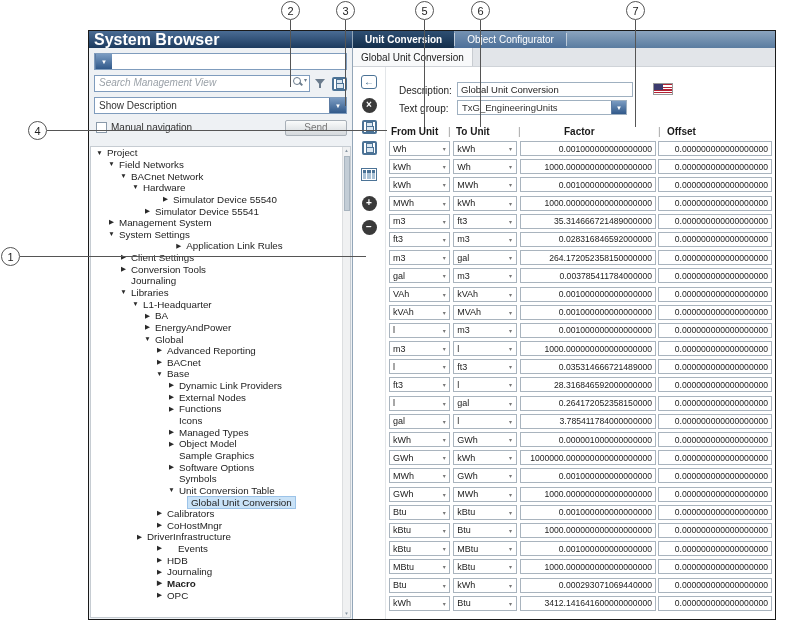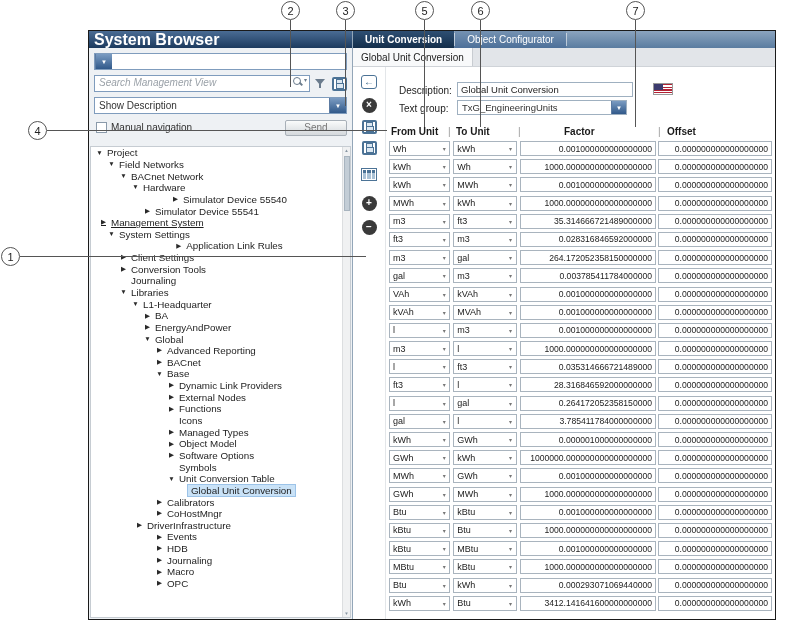--- a/index.html
+++ b/index.html
@@ -187,29 +187,29 @@
               <span class="tree-label">Field Networks</span>
             </div>
             <div class="tree-row" style="padding-left: 28px;">
               <span class="tri">▼</span>
               <span class="tree-label">BACnet Network</span>
             </div>
             <div class="tree-row" style="padding-left: 40px;">
               <span class="tri">▼</span>
               <span class="tree-label">Hardware</span>
             </div>
-            <div class="tree-row" style="padding-left: 70px; margin-left: 10px;">
+            <div class="tree-row" style="padding-left: 70px;">
               <span class="tri">▶</span>
               <span class="tree-label">Simulator Device 55540</span>
             </div>
             <div class="tree-row" style="padding-left: 52px;">
               <span class="tri">▶</span>
               <span class="tree-label">Simulator Device 55541</span>
             </div>
-            <div class="tree-row" style="padding-left: 8px; text-decoration: underline;">
+            <div class="tree-row" style="padding-left: 16px;">
               <span class="tri">▶</span>
               <span class="tree-label">Management System</span>
             </div>
             <div class="tree-row" style="padding-left: 16px;">
               <span class="tri">▼</span>
               <span class="tree-label">System Settings</span>
             </div>
             <div class="tree-row" style="padding-left: 28px; justify-content: center;">
               <span class="tri">▶</span>
               <span class="tree-label">Application Link Rules</span>
@@ -276,20 +276,24 @@
             </div>
             <div class="tree-row" style="padding-left: 76px;">
               <span class="tri">▶</span>
               <span class="tree-label">Managed Types</span>
             </div>
             <div class="tree-row" style="padding-left: 76px;">
               <span class="tri">▶</span>
               <span class="tree-label">Object Model</span>
             </div>
             <div class="tree-row" style="padding-left: 76px;">
+              <span class="tri"></span>
+              <span class="tree-label">Sample Graphics</span>
+            </div>
+            <div class="tree-row" style="padding-left: 76px;">
               <span class="tri">▶</span>
               <span class="tree-label">Software Options</span>
             </div>
             <div class="tree-row" style="padding-left: 76px;">
               <span class="tri"></span>
               <span class="tree-label">Symbols</span>
             </div>
             <div class="tree-row" style="padding-left: 76px;">
               <span class="tri">▼</span>
               <span class="tree-label">Unit Conversion Table</span>
@@ -303,33 +307,33 @@
               <span class="tree-label">Calibrators</span>
             </div>
             <div class="tree-row" style="padding-left: 64px;">
               <span class="tri">▶</span>
               <span class="tree-label">CoHostMngr</span>
             </div>
             <div class="tree-row" style="padding-left: 44px;">
               <span class="tri">▶</span>
               <span class="tree-label">DriverInfrastructure</span>
             </div>
+            <div class="tree-row" style="padding-left: 64px; gap: 11px;">
+              <span class="tri">▶</span>
+              <span class="tree-label">Events</span>
+            </div>
             <div class="tree-row" style="padding-left: 64px;">
               <span class="tri">▶</span>
-              <span class="tree-label">Events</span>
+              <span class="tree-label">HDB</span>
             </div>
             <div class="tree-row" style="padding-left: 64px;">
               <span class="tri">▶</span>
-              <span class="tree-label">HDB</span>
-            </div>
-            <div class="tree-row" style="padding-left: 64px;">
-              <span class="tri">▶</span>
               <span class="tree-label">Journaling</span>
             </div>
-            <div class="tree-row" style="padding-left: 64px;">
+            <div class="tree-row" style="padding-left: 64px; font-weight: bold;">
               <span class="tri">▶</span>
               <span class="tree-label">Macro</span>
             </div>
             <div class="tree-row" style="padding-left: 64px;">
               <span class="tri">▶</span>
               <span class="tree-label">OPC</span>
             </div>
           </div>
         <div class="scrollbar">
           <span class="sb-up">▲</span>

